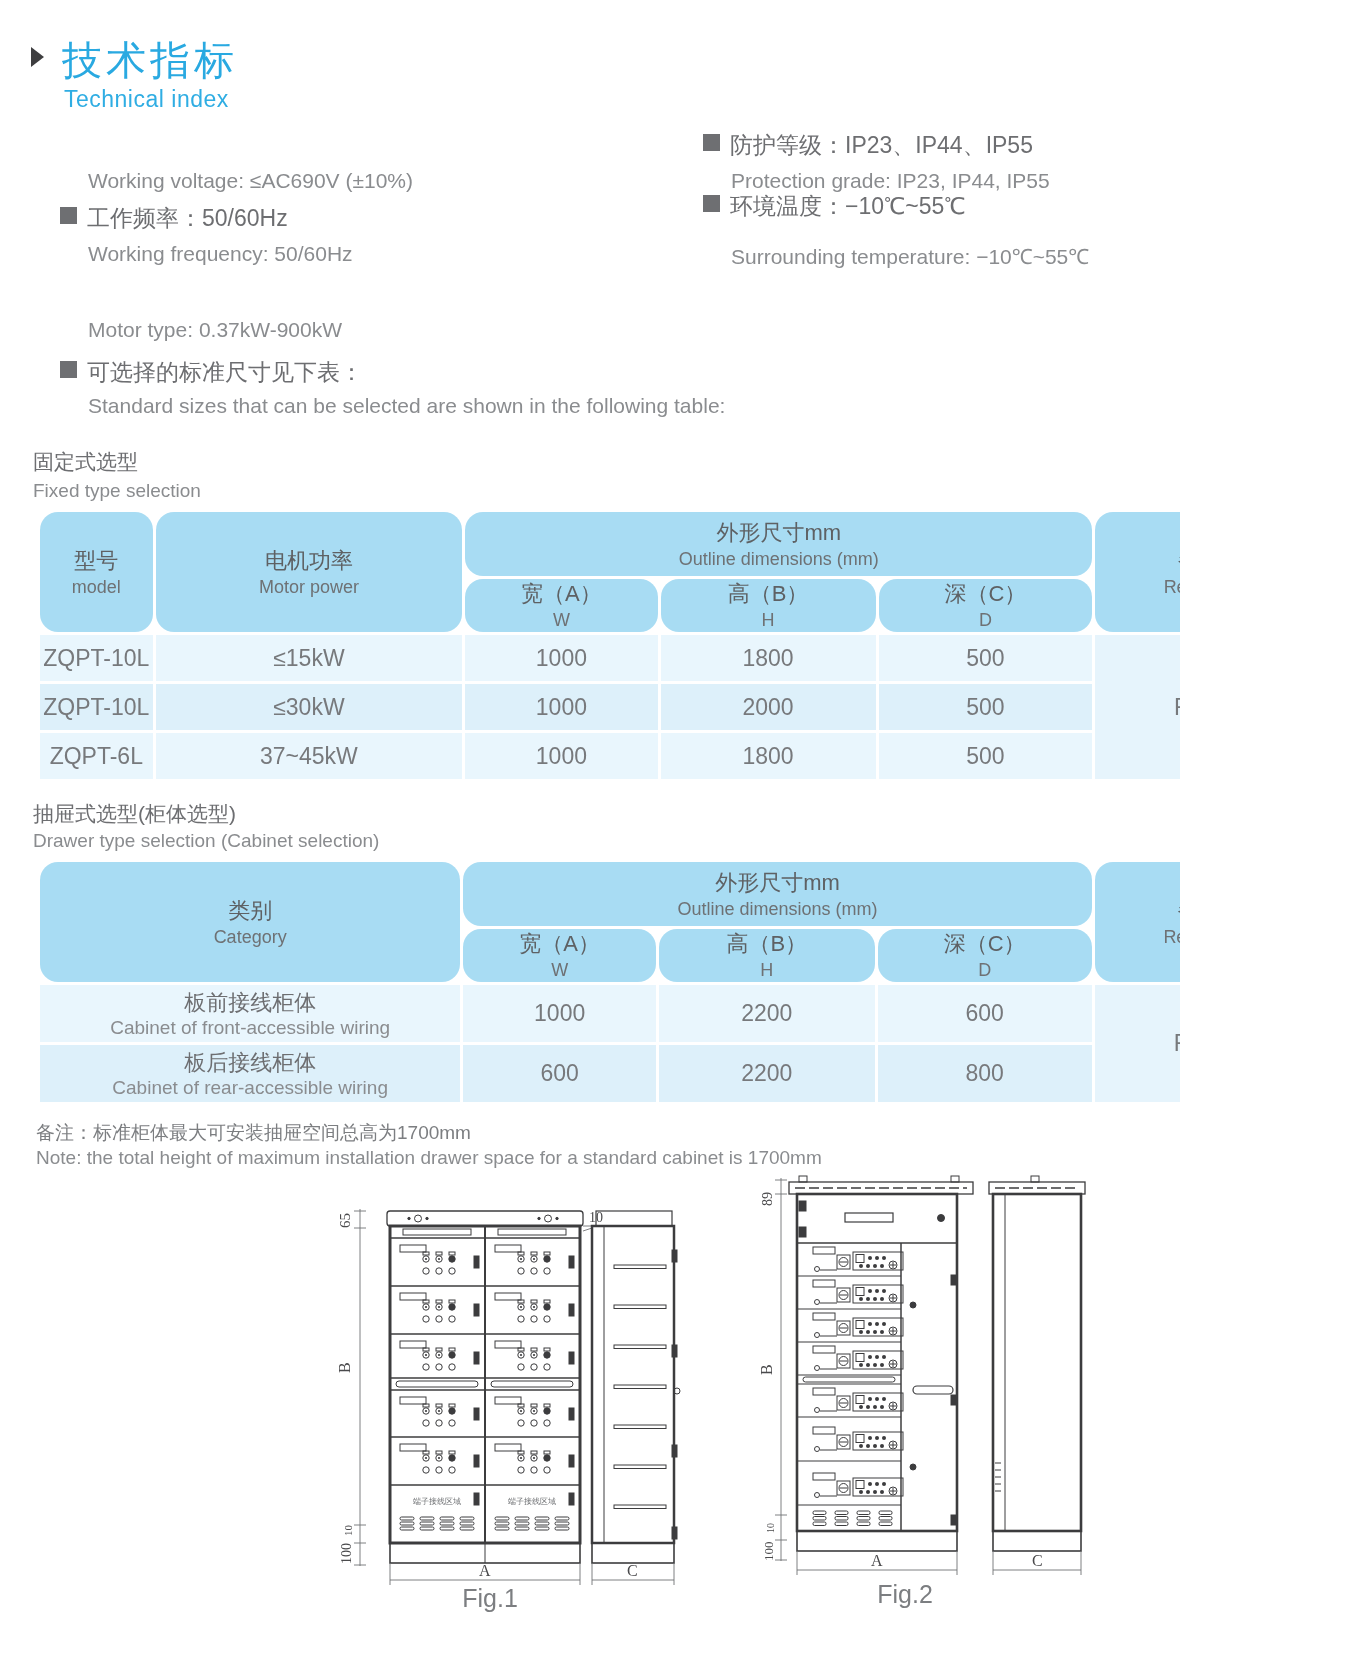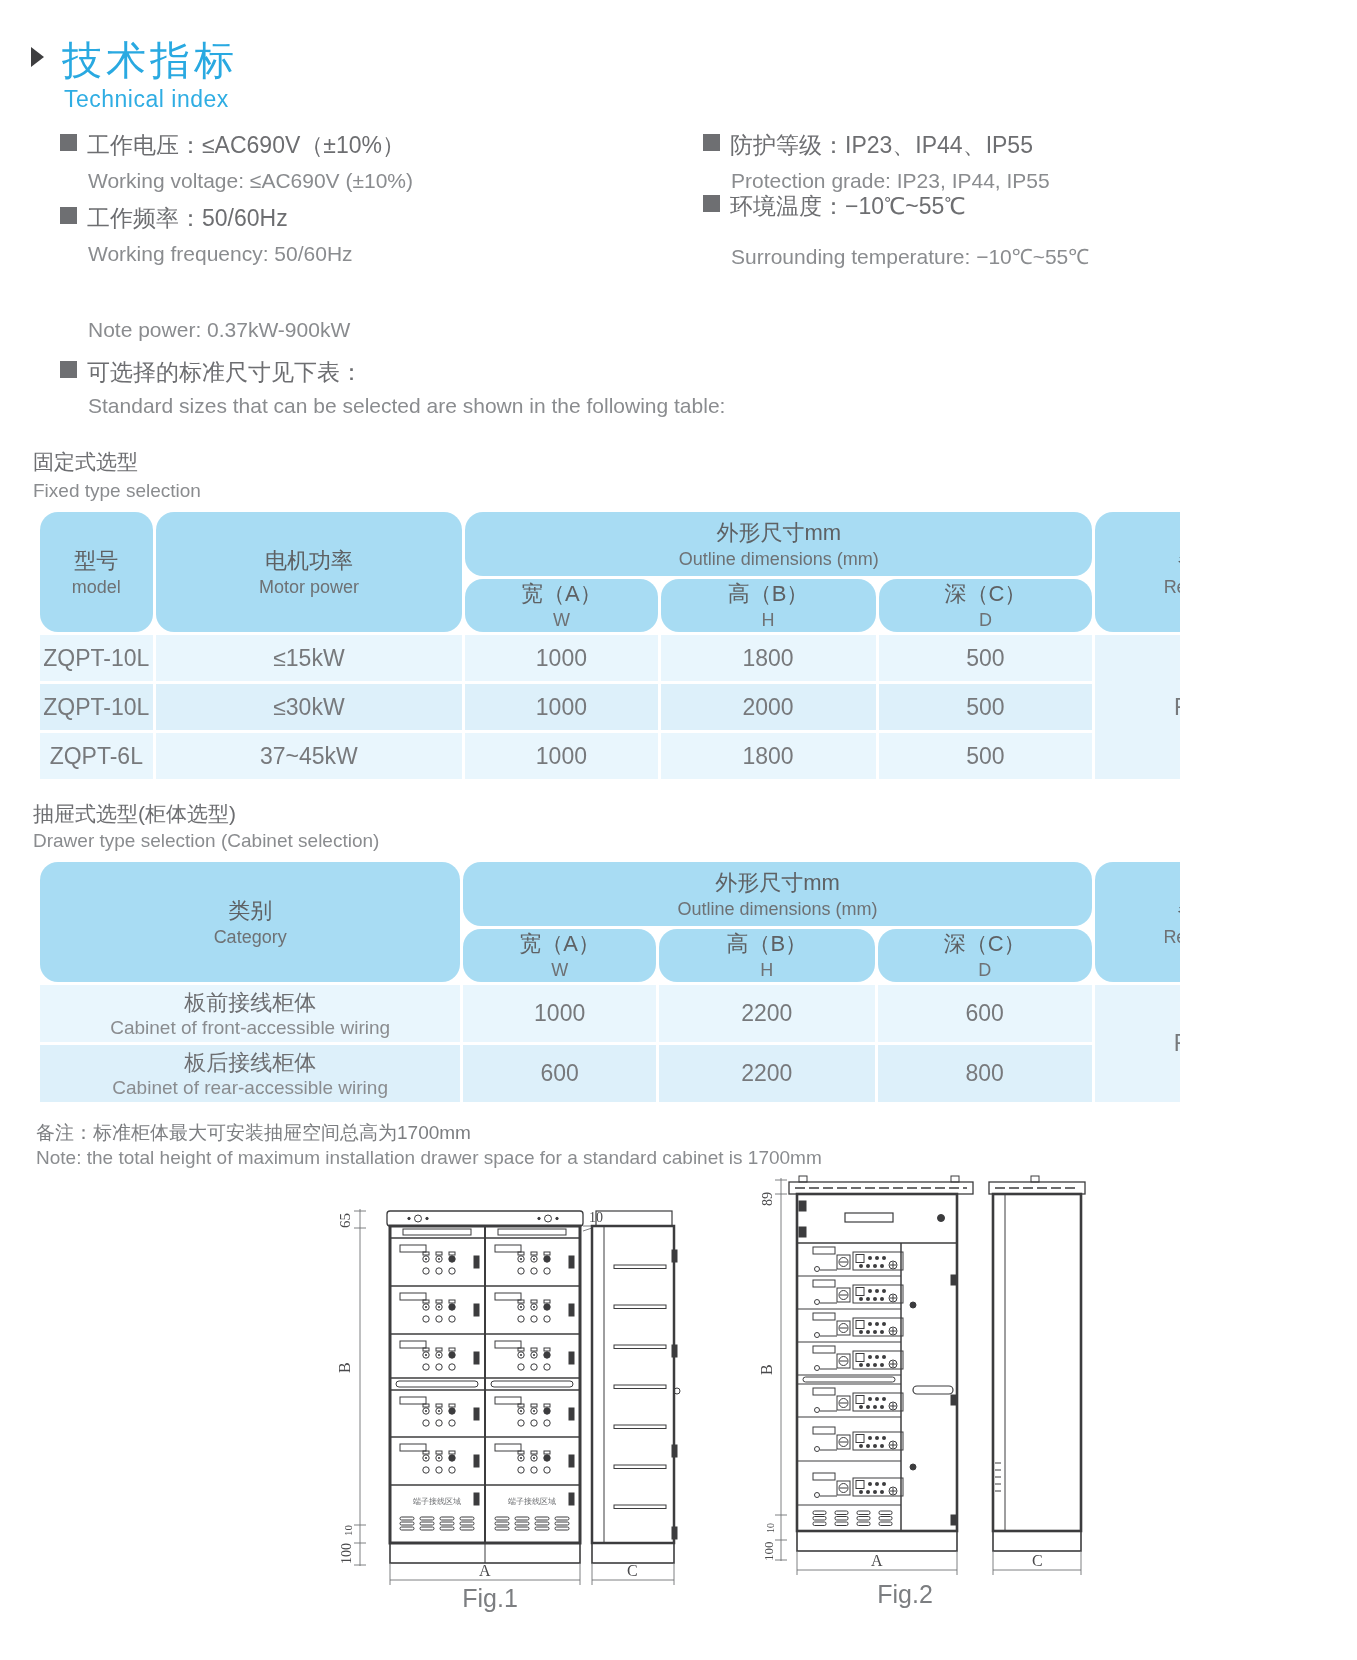--- a/index.html
+++ b/index.html
@@ -50,33 +50,29 @@
 </style>
 </head>
 <body>
 
 <div class="page">
 
   <div class="title-arrow"></div>
   <div class="title-cn">技术指标</div>
   <div class="title-en">Technical index</div>
 
-  <div class="spec-cn" style="left:60px; top:130px;">
-    <span class="sq"></span>
-    <span>工作电压：≤AC690V（±10%）</span>
-  </div>
   <div class="spec-en" style="left:88px; top:169px;">Working voltage: ≤AC690V (±10%)</div>
 
   <div class="spec-cn" style="left:60px; top:203px;">
     <span class="sq"></span>
     <span>工作频率：50/60Hz</span>
   </div>
   <div class="spec-en" style="left:88px; top:242px;">Working frequency: 50/60Hz</div>
 
-  <div class="spec-en" style="left:88px; top:318px;">Note power: 0.37kW-900kW</div>
+  <div class="spec-en" style="left:88px; top:318px;">Motor type: 0.37kW-900kW</div>
 
   <div class="spec-cn" style="left:60px; top:357px;">
     <span class="sq"></span>
     <span>可选择的标准尺寸见下表：</span>
   </div>
   <div class="spec-en" style="left:88px; top:394px;">Standard sizes that can be selected are shown in the following table:</div>
 
   <div class="spec-cn" style="left:703px; top:130px;">
     <span class="sq"></span>
     <span>防护等级：IP23、IP44、IP55</span>

